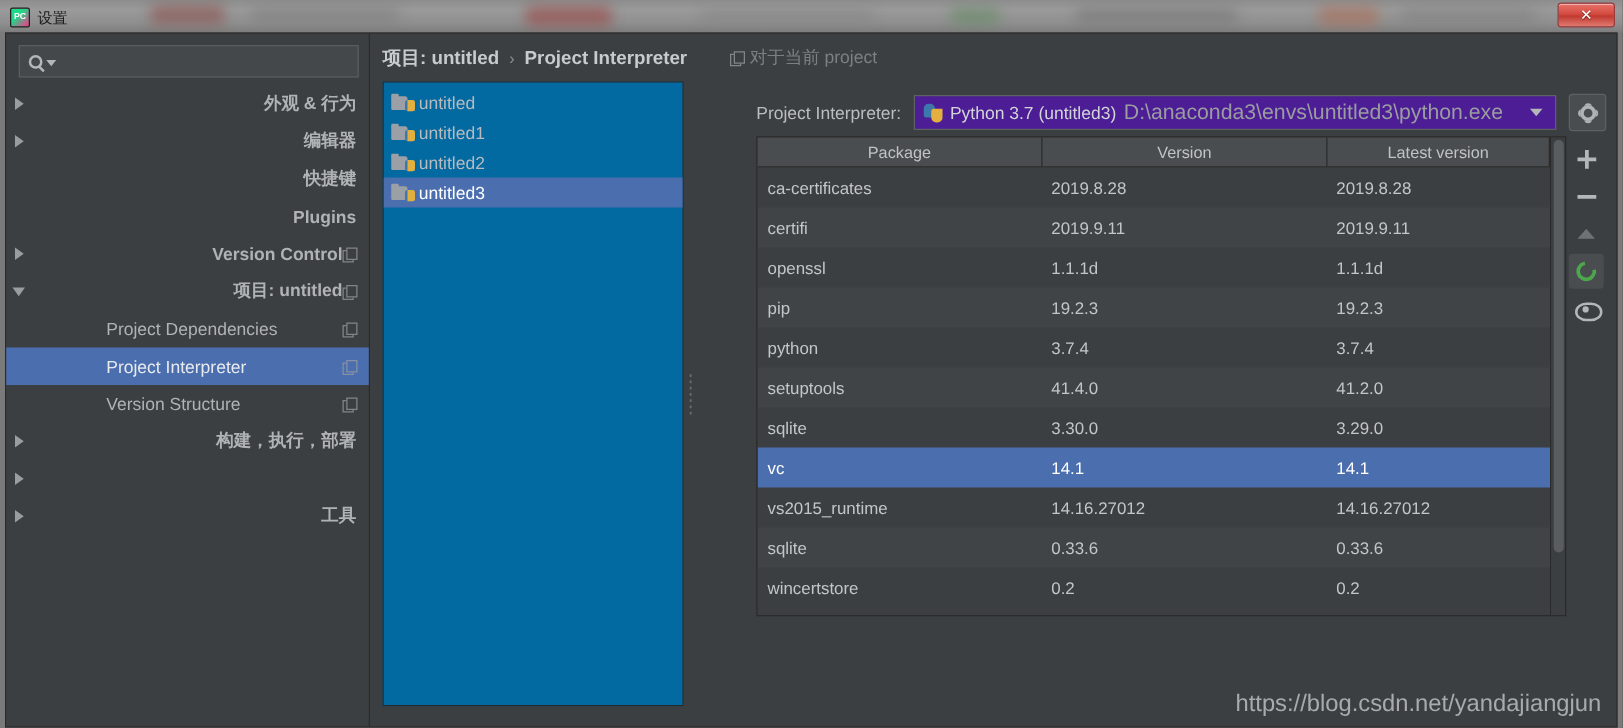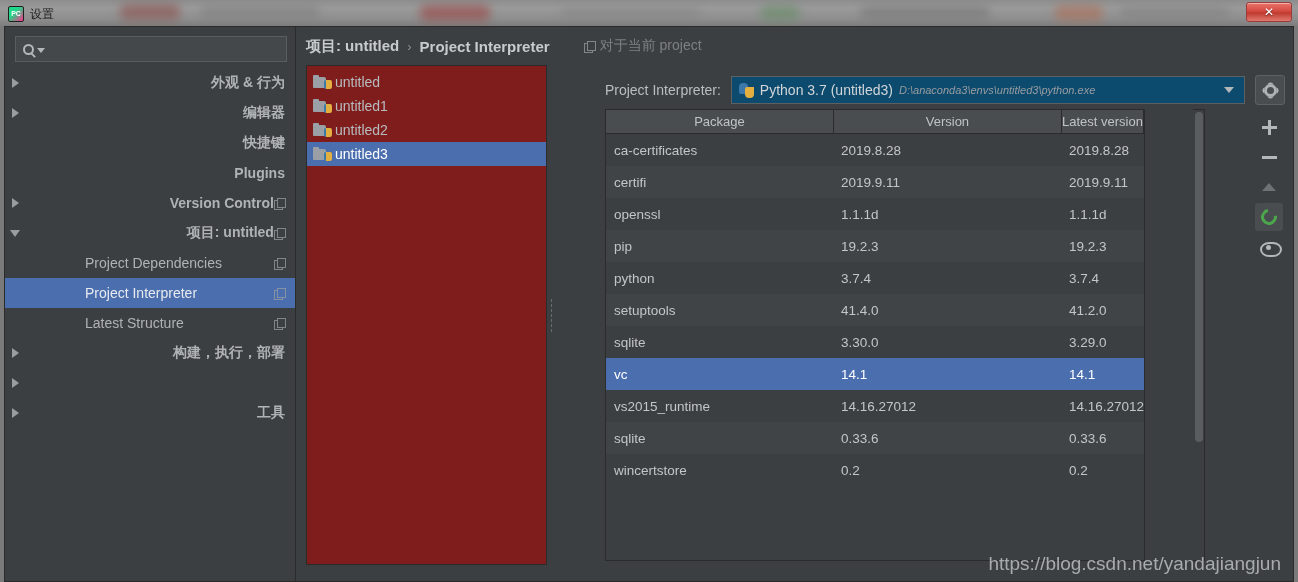--- a/index.html
+++ b/index.html
@@ -141,21 +141,21 @@
   #breadcrumb .sep { font-size: 13px; color: #8c8f92; }
   #breadcrumb .scope {
     display: flex; align-items: center; gap: 5px; margin-left: 26px;
     font-size: 14px; color: #7d8083; justify-content: center;
   }
 
   #panes { display: flex; height: 518px; padding: 0 0 0 10px; }
 
   
   #project-list {
-    width: 241px; background: #7f1d1d; border: 1px solid #2b2b2b;
+    width: 241px; background: #0369a1; border: 1px solid #2b2b2b;
     padding: 4px 0 0 0; height: 500px;
   }
   .proj-row {
     height: 24px; display: flex; align-items: center; gap: 6px;
     padding-left: 6px; font-size: 14px; color: #b8bbbe; cursor: pointer;
   }
   .proj-row.selected { background: #4b6eaf; color: #ffffff; }
   .proj-ico { width: 16px; height: 14px; position: relative; flex: none; }
   .proj-ico .folder {
     position: absolute; left: 0; top: 2px; width: 13px; height: 11px;
@@ -186,53 +186,53 @@
   }
 
   
   #interp-pane { flex: 1; padding-right: 8px; padding-left: 48px; }
 
   #interp-row {
     height: 44px; display: flex; align-items: center; gap: 10px; padding-top: 6px;
   }
   #interp-label { font-size: 14px; color: #bbbebf; white-space: nowrap; }
   #interp-combo {
-    flex: 1; height: 28px; background: #0c4a6e; border: 1px solid #5e6163;
+    flex: 1; height: 28px; background: #4c1d95; border: 1px solid #5e6163;
     display: flex; align-items: center; padding: 0 4px 0 7px; gap: 6px; cursor: pointer;
   }
   .py-icon { width: 15px; height: 15px; position: relative; flex: none; }
   .py-icon .pb {
     position: absolute; left: 0; top: 0; width: 9px; height: 11px;
     background: #3c78aa; border-radius: 4px 4px 0 2px;
   }
   .py-icon .py {
     position: absolute; right: 0; bottom: 0; width: 9px; height: 11px;
     background: #e3b040; border-radius: 2px 0 4px 4px;
   }
   #interp-name { font-size: 14px; color: #d2d5d8; white-space: nowrap; }
-  #interp-path { font-size: 11px; color: #9a9da0; white-space: nowrap; flex: 1; font-style: italic; }
+  #interp-path { font-size: 17px; color: #9a9da0; white-space: nowrap; flex: 1; }
   .combo-caret {
     width: 0; height: 0; flex: none; margin-right: 6px;
     border-left: 5px solid transparent; border-right: 5px solid transparent;
     border-top: 6px solid #b4b7ba;
   }
   #gear-btn {
     width: 30px; height: 30px; background: #4a4d4f; border: 1px solid #5e6163;
     border-radius: 3px; display: flex; align-items: center; justify-content: center;
     cursor: pointer; flex: none;
   }
   .gear {
     width: 13px; height: 13px; border-radius: 50%;
     border: 3px solid #b0b3b6; position: relative;
     box-shadow: 0 -5px 0 -3.5px #b0b3b6, 0 5px 0 -3.5px #b0b3b6,
                 -5px 0 0 -3.5px #b0b3b6, 5px 0 0 -3.5px #b0b3b6;
   }
 
   
-  #table-area { display: flex; height: 452px; gap: 48px; }
+  #table-area { display: flex; height: 384px; }
   #table-wrap {
     flex: 1; border: 1px solid #2b2b2b; background: #3c3f41;
     display: flex; flex-direction: column; overflow: hidden; position: relative;
   }
   #thead { display: flex; height: 24px; background: #4a4d4f; border-bottom: 1px solid #2b2b2b; }
   #thead div {
     font-size: 13px; color: #c0c3c6; display: flex; align-items: center; justify-content: center;
     border-right: 1px solid #2b2b2b; cursor: pointer;
   }
   .col-pkg { width: 228px; }
@@ -373,21 +373,21 @@
             <span class="nav-label">Project Dependencies</span>
             <span class="copy-ico"></span>
           </div>
           <div class="nav-item lvl1 selected">
             <span class="nav-arrow"></span>
             <span class="nav-label">Project Interpreter</span>
             <span class="copy-ico"></span>
           </div>
           <div class="nav-item lvl1">
             <span class="nav-arrow"></span>
-            <span class="nav-label">Latest Structure</span>
+            <span class="nav-label">Version Structure</span>
             <span class="copy-ico"></span>
           </div>
           <div class="nav-item lvl0 bold">
             <span class="nav-arrow">
               <span class="tri-right"></span>
             </span>
             <span class="nav-label">构建，执行，部署</span>
           </div>
           <div class="nav-item lvl0 bold">
             <span class="nav-arrow">

